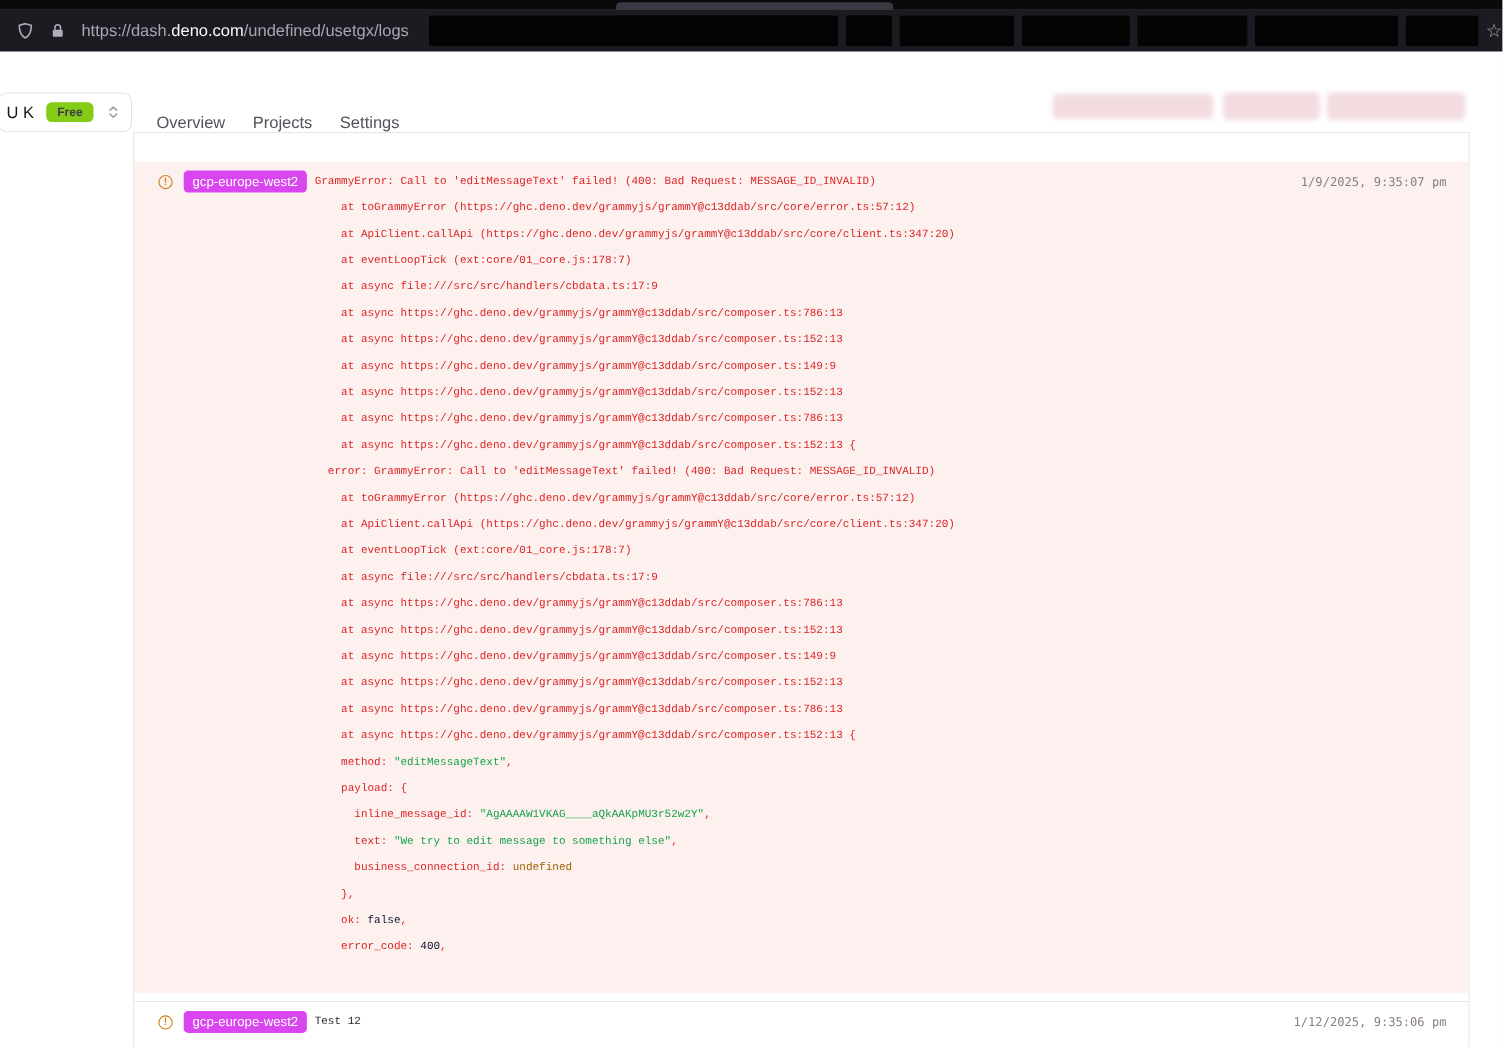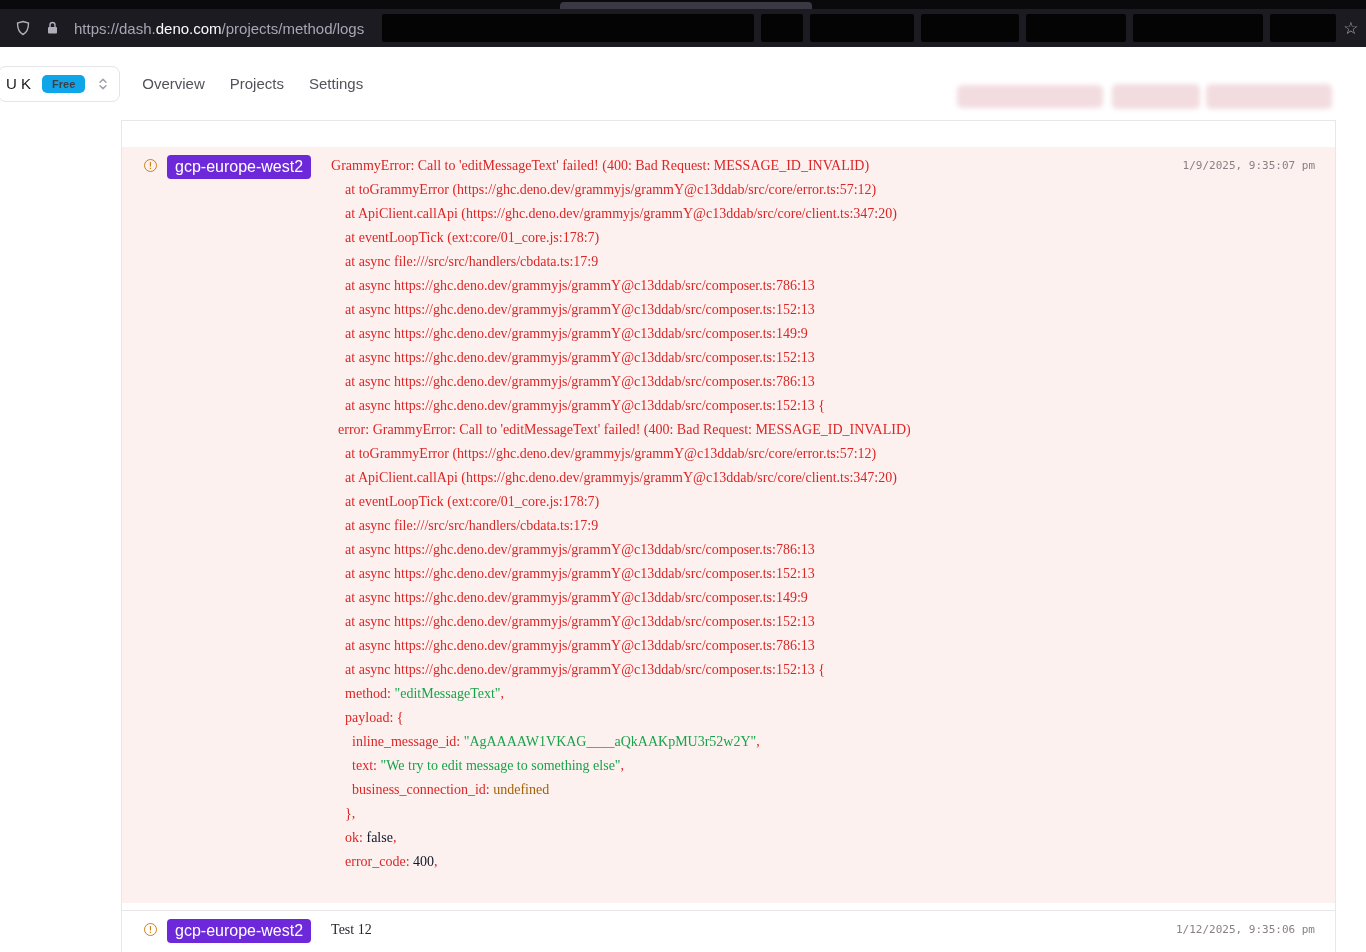--- a/index.html
+++ b/index.html
@@ -11,38 +11,38 @@
   .urlbar-row{height:38px;background:#1c1b22;display:flex;align-items:center;padding:0 12px;gap:7px}
   .icon-btn{display:flex;align-items:center;justify-content:center;width:22px;height:22px;flex:none;cursor:pointer}
   .url-text{font-size:15px;margin-left:4px;white-space:nowrap;flex:none}
   .url-dim{color:#a8a5b3}
   .url-bright{color:#fbfbfe}
   .redact-dark{height:28px;background:#040404;border-radius:2px;flex:none}
   .gap{flex:none}
   .star-icon{margin-left:auto;color:#a8a5b3;font-size:17px;line-height:1;cursor:pointer}
 
   
-  .app-header{height:73px;display:flex;align-items:center;background:#fff;position:relative}
+  .app-header{height:73px;display:flex;align-items:flex-end;background:#fff;position:relative}
   .org-selector{display:flex;align-items:center;gap:11px;border:1px solid #e4e4e7;border-radius:8px;height:34px;padding:0 9px 0 7px;margin-left:-2px;cursor:pointer;background:#fff}
   .org-name{font-size:15px;color:#18181b;white-space:pre}
-  .plan-badge{background:#0ea5e9;color:#3f3f46;font-size:11px;font-weight:bold;padding:3px 10px;border-radius:5px}
+  .plan-badge{background:#84cc16;color:#3f3f46;font-size:11px;font-weight:bold;padding:3px 10px;border-radius:5px}
   .main-nav{display:flex;gap:25px;margin-left:22px;font-size:15px;color:#52525b}
   .main-nav a{cursor:pointer;text-decoration:none;color:#52525b}
   .redact-pink{position:absolute;background:#f2dce0;border-radius:5px;filter:blur(2.5px)}
 
   
   .main-area{position:relative;height:832px;background:#fff}
   .log-container{margin-left:121px;width:1215px;height:100%;border:solid #e7e7ea;border-width:1px 1px 0 1px;display:flex;flex-direction:column;overflow:hidden;background:#fff;box-sizing:border-box}
   .log-spacer{height:26px;flex:none}
   .log-entry{display:flex;align-items:flex-start;padding:7px 20px 0 22px}
   .entry-error{background:#fdf1f0;color:#dc2626;padding-bottom:29px}
   .entry-plain{background:#fff;color:#1f2328;border-top:1px solid #e7e7ea;margin-top:7px;flex:1;padding-bottom:12px}
   .level-icon{width:13px;height:13px;border:1.4px solid #d08018;color:#d08018;border-radius:50%;font-size:9px;font-weight:bold;display:flex;align-items:center;justify-content:center;margin-top:5px;flex:none;font-family:"DejaVu Sans Mono",monospace;box-sizing:border-box}
-  .region-badge{background:#6d28d9;color:#fff;font-size:16px;padding:3px 8px;border-radius:4px;margin-left:10px;margin-top:1px;flex:none;white-space:nowrap}
-  .log-message{margin-left:20px;font-family:Liberation Serif, serif;font-size:14px;line-height:24px;white-space:pre;overflow:hidden}
+  .region-badge{background:#d946ef;color:#fff;font-size:12px;padding:3px 8px;border-radius:4px;margin-left:10px;margin-top:1px;flex:none;white-space:nowrap}
+  .log-message{margin-left:7px;font-family:Liberation Mono, monospace;font-size:10px;line-height:24px;white-space:pre;overflow:hidden}
   .log-line{height:24px}
   .seg-s{color:#17a34a}
   .seg-n{color:#0f172a}
   .seg-u{color:#a16207}
   .log-timestamp{margin-left:auto;font-family:"DejaVu Sans Mono",monospace;font-size:11px;color:#8a8084;margin-top:5px;white-space:nowrap;flex:none;padding-left:16px}
 </style>
 </head>
 <body>
 
 <div>
@@ -55,21 +55,21 @@
         <path d="M8 1.5 L13.5 3 C13.5 9 12 12.5 8 14.5 C4 12.5 2.5 9 2.5 3 Z"></path>
       </svg>
     </span>
     <span class="icon-btn">
       <svg width="13" height="14" viewBox="0 0 13 14" fill="none" stroke="#afafb9" stroke-width="1.4">
         <rect x="2" y="6" width="9" height="6.5" rx="1" fill="#afafb9" stroke="none"></rect>
         <path d="M4 6 V4 a2.5 2.5 0 0 1 5 0 V6"></path>
       </svg>
     </span>
     <div class="url-text">
-      <span class="url-dim">https://dash.</span><span class="url-bright">deno.com</span><span class="url-dim">/projects/method/logs</span>
+      <span class="url-dim">https://dash.</span><span class="url-bright">deno.com</span><span class="url-dim">/undefined/usetgx/logs</span>
     </div>
     <div class="gap" style="width:4px"></div>
     <div class="redact-dark" style="width:372px"></div>
     <div class="redact-dark" style="width:42px"></div>
     <div class="redact-dark" style="width:104px"></div>
     <div class="redact-dark" style="width:98px"></div>
     <div class="redact-dark" style="width:100px"></div>
     <div class="redact-dark" style="width:130px"></div>
     <div class="redact-dark" style="width:66px"></div>
     <span class="star-icon">☆</span>

